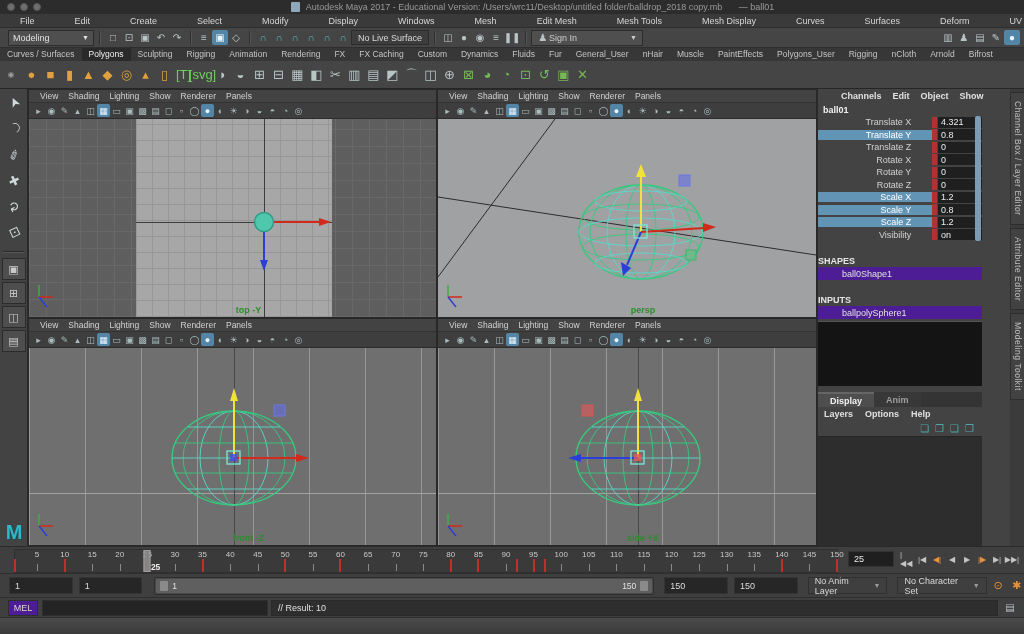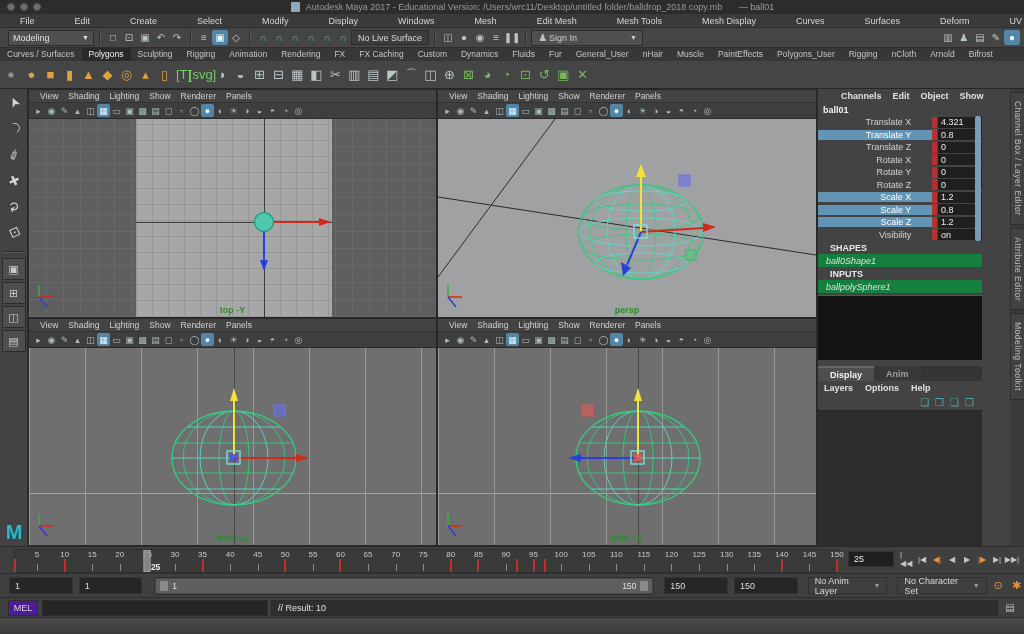--- a/index.html
+++ b/index.html
@@ -60,21 +60,21 @@
   .maya-logo{position:absolute;bottom:2px;left:0;width:28px;text-align:center;
              font-size:20px;font-weight:bold;color:#2fb8c6;text-shadow:1px 1px 0 #14505a;}
   
   .vp{position:absolute;background:#434343;border:1px solid #282828;box-sizing:border-box;display:flex;flex-direction:column;}
   .vp-menus{height:12px;display:flex;align-items:center;font-size:8.5px;color:#d2d2d2;padding-left:6px;gap:0;}
   .vp-menus span{padding:0 5px;}
   .vp-icons{height:15px;background:#3e3e3e;display:flex;align-items:center;padding-left:3px;border-top:1px solid #333;border-bottom:1px solid #2c2c2c;}
   .vpi{width:13px;height:13px;display:flex;align-items:center;justify-content:center;font-size:9px;color:#a9bcbe;}
   .vpi.active{background:#5285a6;border-radius:2px;color:#eaf6ff;}
   .vp-canvas{position:relative;flex:1;overflow:hidden;}
-  .vp-label{position:absolute;bottom:2px;left:0;width:100%;text-align:center;
+  .vp-label{position:absolute;bottom:2px;left:16px;width:100%;text-align:center;
             font-size:9px;font-weight:bold;color:#2e8b2e;z-index:5;}
   .canvas-top{background-color:#5e5e5e;
     background-image:repeating-linear-gradient(0deg,#686868 0 1px,transparent 1px 17px),
                      repeating-linear-gradient(90deg,#686868 0 1px,transparent 1px 17px);}
   .plane{position:absolute;left:107px;top:0;width:196px;height:100%;background-color:#a7a7a7;
     background-image:repeating-linear-gradient(0deg,#979797 0 1px,transparent 1px 16px),
                      repeating-linear-gradient(90deg,#979797 0 1px,transparent 1px 16px);}
   .axh{position:absolute;left:0;width:100%;height:1px;background:#3d3d3d;}
   .axv{position:absolute;top:0;height:100%;width:1px;background:#3d3d3d;}
   .canvas-persp{background-color:#a0a1a3;}
@@ -90,22 +90,22 @@
   .ch-menus span{margin-right:11px;}
   .ch-node{height:13px;padding-left:5px;color:#f0f0f0;font-weight:bold;display:flex;align-items:center;}
   .ch-rows{position:relative;}
   .ch-row{display:flex;align-items:center;height:12.5px;}
   .ch-label{width:100px;text-align:right;padding-right:21px;color:#d2d2d2;}
   .ch-row.hl .ch-label{background:#6295b5;color:#fff;}
   .ch-key{width:5px;height:11px;background:#b23131;margin-right:1px;}
   .ch-val{width:44px;height:11px;background:#1f1f1f;color:#ececec;padding-left:3px;display:flex;align-items:center;}
   .ch-scroll{position:absolute;right:1px;top:0;width:6px;height:125px;background:#353535;}
   .ch-thumb{position:absolute;left:0;top:0;width:6px;height:125px;background:#7d9cb3;border-radius:2px;}
-  .ch-sec{padding-left:12px;height:13px;display:flex;align-items:center;font-weight:bold;color:#e6e6e6;}
-  .ch-item{padding-left:8px;height:13px;display:flex;align-items:center;color:#e0e0e0;background:#15803d;font-style:italic;}
+  .ch-sec{padding-left:0;height:13px;display:flex;align-items:center;font-weight:bold;color:#e6e6e6;margin-top:13px;}
+  .ch-item{padding-left:24px;height:13px;display:flex;align-items:center;color:#e0e0e0;background:#4c1d95;}
   .ch-black{height:64px;background:#141414;border-top:1px solid #555;margin-top:2px;}
   .le-tabs{display:flex;height:15px;margin-top:6px;background:#343434;font-weight:bold;}
   .le-tab{padding:1px 12px;color:#9f9f9f;background:#383838;display:flex;align-items:center;}
   .le-tab.active{background:#4e4e4e;color:#f2f2f2;border-top:2px solid #666;}
   .le-menus{height:14px;display:flex;align-items:center;padding-left:6px;color:#e0e0e0;font-weight:bold;background:#434343;}
   .le-menus span{margin-right:12px;}
   .le-icons{height:15px;display:flex;align-items:center;justify-content:flex-end;gap:6px;padding-right:8px;background:#434343;}
   .le-ic{color:#4fa8a8;font-size:10px;}
   .le-rest{height:180px;background:#2d2d2d;border-top:1px solid #262626;}
   .vtab{writing-mode:vertical-rl;font-size:8.5px;color:#bdbdbd;background:#424242;border:1px solid #2e2e2e;

